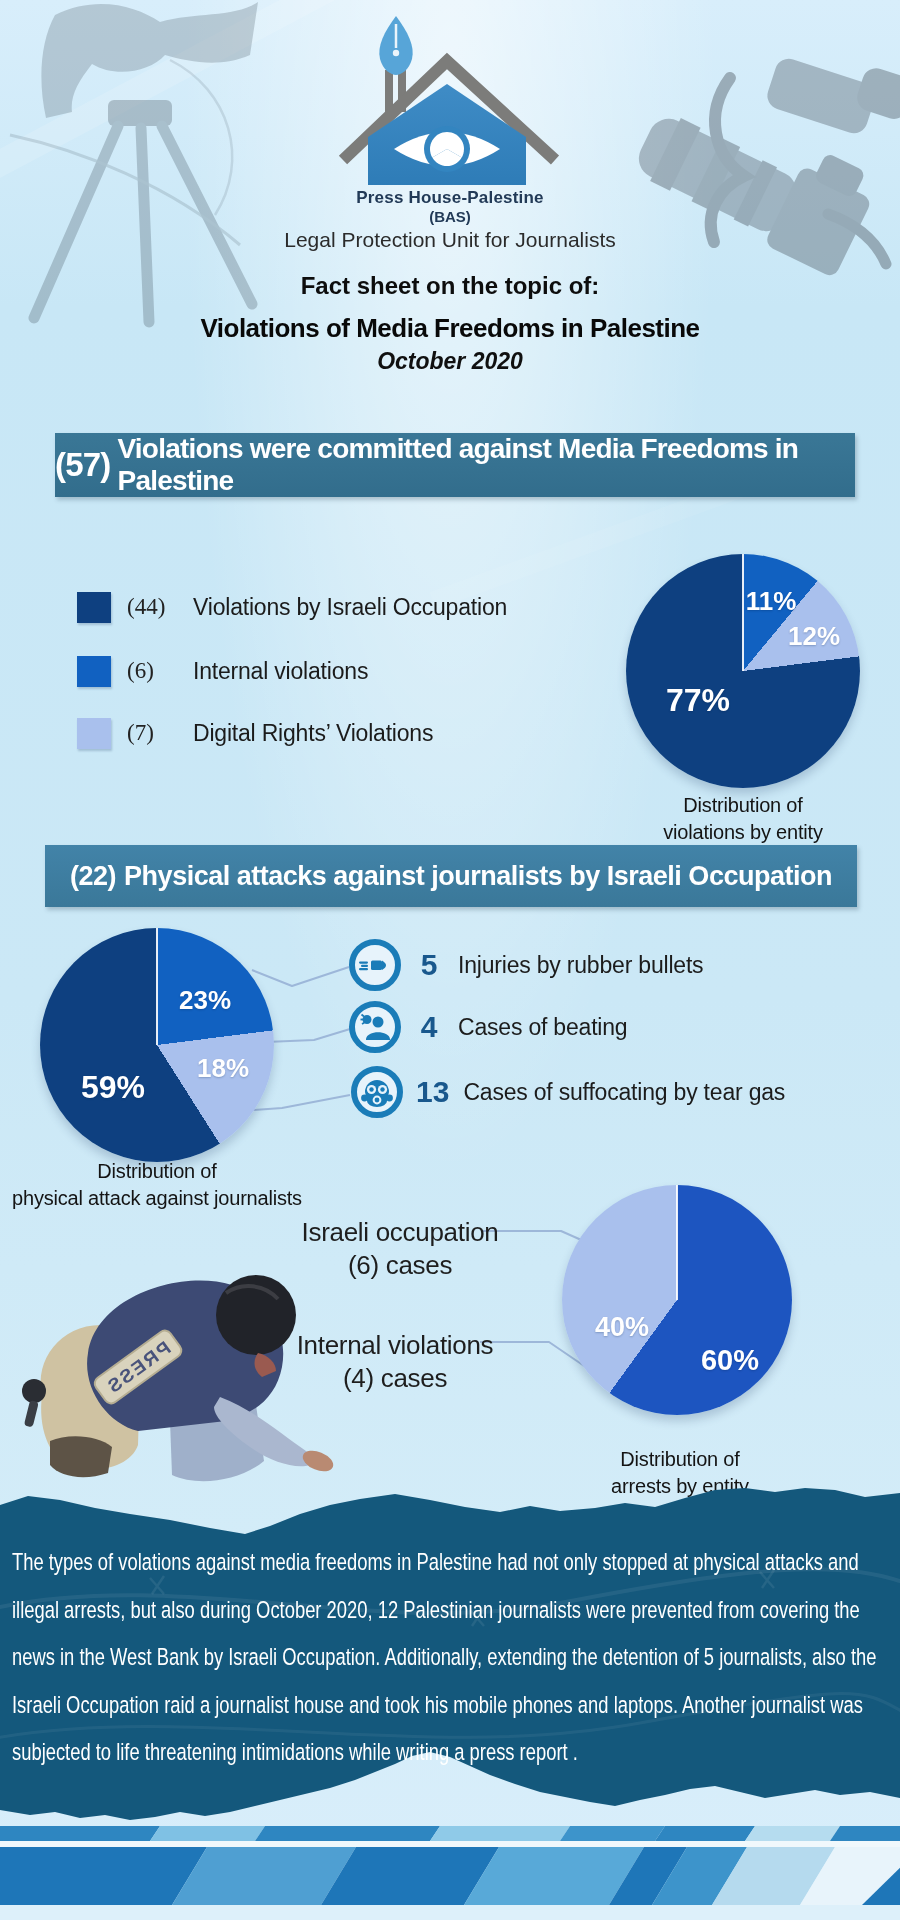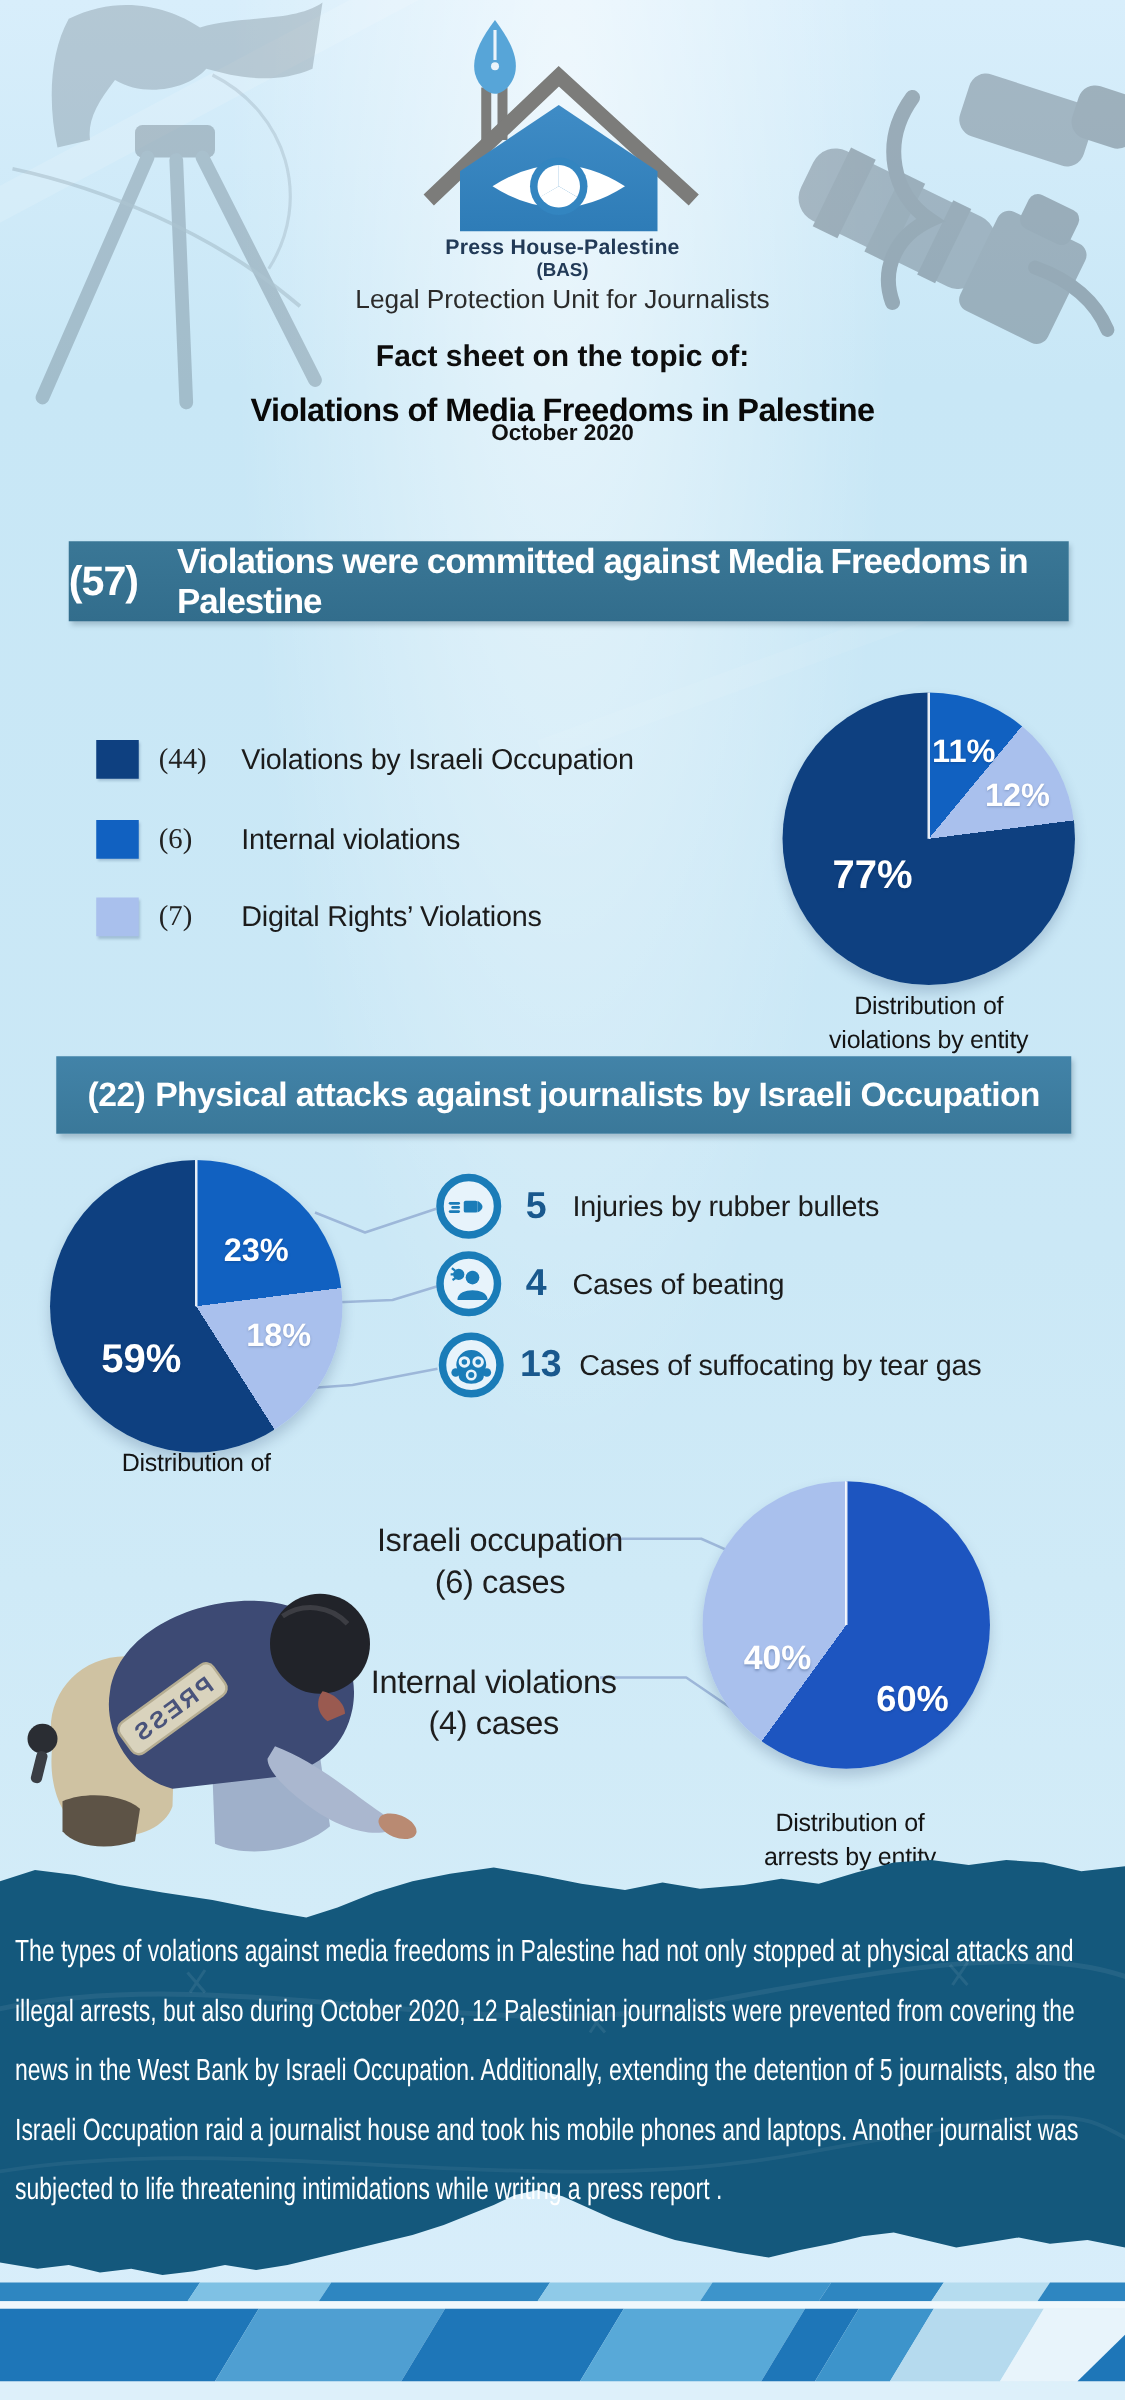--- a/index.html
+++ b/index.html
@@ -12,25 +12,25 @@
   }
   .streak{position:absolute;background:rgba(255,255,255,.14);pointer-events:none;}
   .abs{position:absolute;}
   .ctr{left:0;width:900px;text-align:center;}
   
   .org-name{top:188px;font-size:17px;font-weight:bold;color:#223a57;letter-spacing:.2px;}
   .org-abbr{top:208px;font-size:15px;font-weight:bold;color:#223a57;}
   .unit{top:228px;font-size:21px;color:#2b2b2b;}
   .fact{top:272px;font-size:24px;font-weight:bold;color:#0d0d0d;}
   .rtitle{top:313px;font-size:26px;font-weight:bold;color:#090909;letter-spacing:-.5px;}
-  .period{top:336px;font-size:18px;font-weight:bold;color:#101010;}
+  .period{top:348px;font-size:23px;font-weight:bold;color:#101010;font-style:italic;}
   
   .banner{position:absolute;display:flex;align-items:center;justify-content:center;
     color:#fff;letter-spacing:-.8px;box-shadow:2px 3px 4px rgba(30,60,80,.25);}
-  .banner1{left:55px;top:433px;width:800px;height:64px;background:linear-gradient(180deg,#3a7796,#326d8c);font-size:28px;font-weight:600;gap:24px;}
+  .banner1{left:55px;top:433px;width:800px;height:64px;background:linear-gradient(180deg,#3a7796,#326d8c);font-size:28px;font-weight:600;}
   .banner1 .big{font-size:33px;font-weight:800;margin-right:7px;}
   .banner2{left:45px;top:845px;width:812px;height:62px;background:linear-gradient(180deg,#4283a8,#3a7899);font-size:27px;font-weight:700;letter-spacing:-.5px;}
   .banner2 .big{font-weight:800;margin-right:8px;}
   
   .lg-row{position:absolute;left:77px;display:flex;align-items:center;height:34px;}
   .lg-swatch{width:34px;height:31px;margin-right:16px;box-shadow:1px 2px 2px rgba(40,70,110,.25);}
   .lg-count{font-size:23px;color:#222;width:58px;text-align:left;font-family:"Liberation Serif",serif;}
   .lg-label{font-size:23px;color:#1b1b1b;margin-left:8px;letter-spacing:-.2px;}
   
   .pie{position:absolute;border-radius:50%;box-shadow:0 6px 10px rgba(35,65,105,.22);}
@@ -169,20 +169,21 @@
   </svg>
 
   <div class="pie" style="left: 40px; top: 928px; width: 234px; height: 234px; background: conic-gradient(rgb(17, 97, 193) 0%, rgb(17, 97, 193) 23%, rgb(169, 192, 237) 23%, rgb(169, 192, 237) 41%, rgb(14, 64, 128) 41%, rgb(14, 64, 128) 100%);">
     <div class="pie-divider"></div>
     <span class="plabel" style="left:165px;top:72px;font-size:26px;">23%</span>
     <span class="plabel" style="left:183px;top:140px;font-size:26px;">18%</span>
     <span class="plabel" style="left:73px;top:159px;font-size:32px;">59%</span>
   </div>
   <div class="caption" style="left:7px;top:1158px;width:300px;">
     <div>Distribution of</div>
+    <div>physical attack against journalists</div>
   </div>
 
   <div class="stat-row" style="left:348px;top:938px;">
     <svg width="54" height="54" viewBox="0 0 54 54">
       <circle cx="27" cy="27" r="23" fill="#e7f3fb" stroke="#1a7cb8" stroke-width="6"></circle>
       <g fill="#1a7cb8">
         <rect x="23" y="22.5" width="11" height="9.5" rx="1.5"></rect>
         <path d="M34,22.5 q8,4.8 0,9.5 z"></path>
         <rect x="11" y="23.5" width="9" height="2.2" rx="1.1"></rect>
         <rect x="13" y="26.8" width="7" height="2.2" rx="1.1"></rect>

